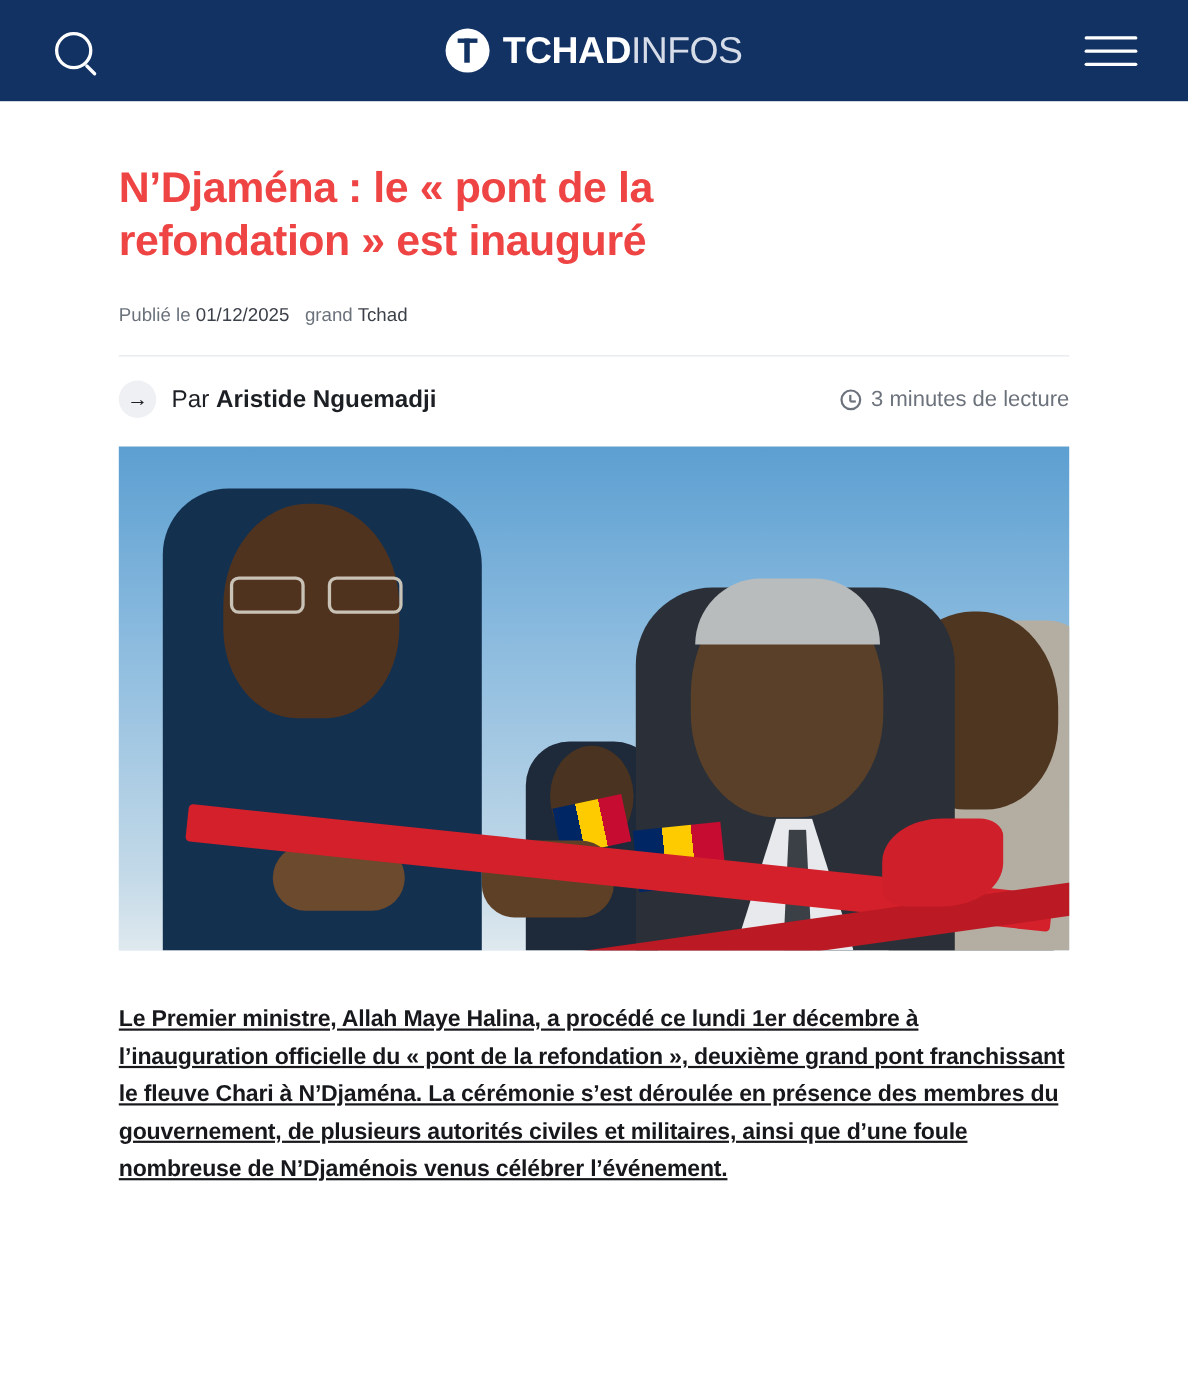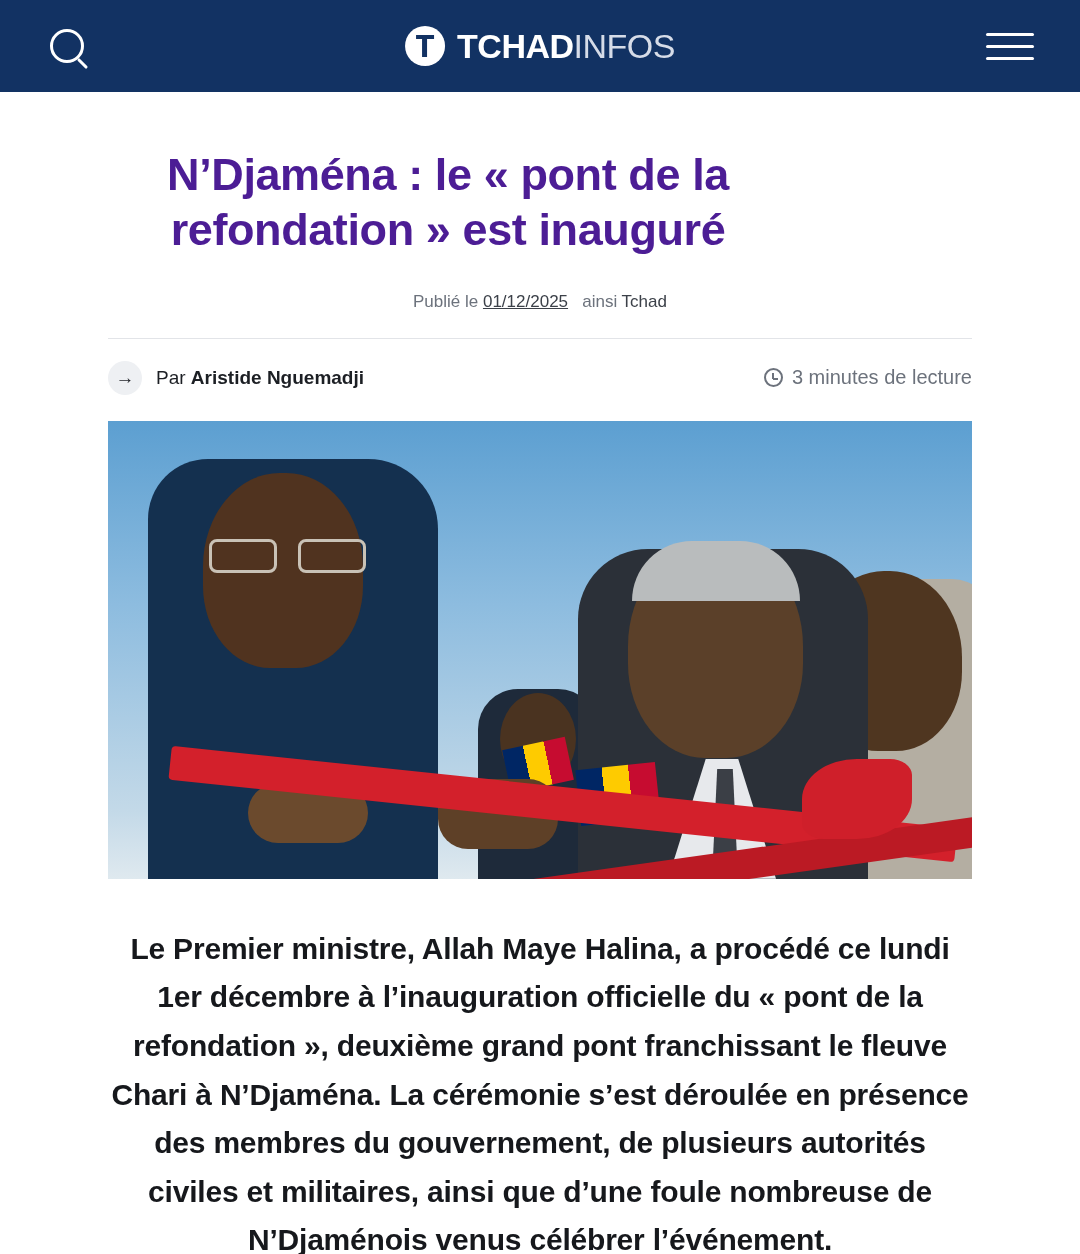--- a/index.html
+++ b/index.html
@@ -8,21 +8,20 @@
     padding: 0;
     background: #ffffff;
     font-family: "Liberation Sans", sans-serif;
   }
   .page {
     width: 1080px;
     height: 1254px;
     position: relative;
     overflow: hidden;
     background: #ffffff;
-    text-align: center;
   }
 
   
   .site-header {
     height: 92px;
     background: #123263;
     display: flex;
     align-items: center;
     justify-content: space-between;
     padding: 0 40px;
@@ -107,34 +106,34 @@
     width: 48px;
     background: #ffffff;
     border-radius: 2px;
   }
 
   
   .article {
     padding: 56px 108px 0 108px;
   }
   .article-title {
-    font-size: 45px;
+    font-size: 39px;
     line-height: 1.22;
     font-weight: 700;
-    color: #4c1d95;
+    color: #ef4444;
     margin: 0 0 34px 0;
     letter-spacing: -0.4px;
     max-width: 680px;
   }
   .meta-line {
     font-size: 17px;
     color: #6c727c;
     margin-bottom: 26px;
   }
-  .meta-line .meta-strong { color: #3c4149; text-decoration: underline; }
+  .meta-line .meta-strong { color: #3c4149; }
   .meta-line .cat { color: #3c4149; }
   .divider {
     height: 1px;
     background: #e2e4e8;
     margin: 0 0 22px 0;
   }
   .byline-row {
     display: flex;
     align-items: center;
     justify-content: space-between;
@@ -150,21 +149,21 @@
     border-radius: 50%;
     background: #eef0f3;
     display: flex;
     align-items: center;
     justify-content: center;
     color: #1c1f24;
     font-size: 19px;
     line-height: 1;
   }
   .byline-text {
-    font-size: 19px;
+    font-size: 22px;
     color: #1c1f24;
     font-weight: 400;
   }
   .byline-text .author { font-weight: 700; }
   .read-time {
     display: flex;
     align-items: center;
     gap: 9px;
     font-size: 20px;
     color: #6c727c;
@@ -379,25 +378,26 @@
     position: absolute;
     left: 330px; bottom: 30px;
     width: 120px; height: 70px;
     background: #5e4027;
     border-radius: 30px;
   }
 
   
   .lead {
     margin-top: 46px;
-    font-size: 30px;
+    font-size: 21px;
     line-height: 1.62;
     font-weight: 700;
     color: #16181c;
     letter-spacing: -0.2px;
+    text-decoration: underline;
   }
 </style>
 </head>
 <body>
 
 <div class="page">
 
   <div class="site-header">
     <div class="search-btn">
       <span class="search-icon"></span>
@@ -417,21 +417,21 @@
     </div>
   </div>
 
   <div class="article">
 
     <h1 class="article-title">N’Djaména : le « pont de la refondation » est inauguré</h1>
 
     <div class="meta-line">
       <span>Publié le</span>
       <span class="meta-strong">01/12/2025</span>
-      &nbsp;&nbsp;<span>ainsi</span>
+      &nbsp;&nbsp;<span>grand</span>
       <span class="cat">Tchad</span>
     </div>
 
     <div class="divider"></div>
 
     <div class="byline-row">
       <div class="byline">
         <span class="arrow-circle">→</span>
         <span class="byline-text">
           <span>Par</span>

